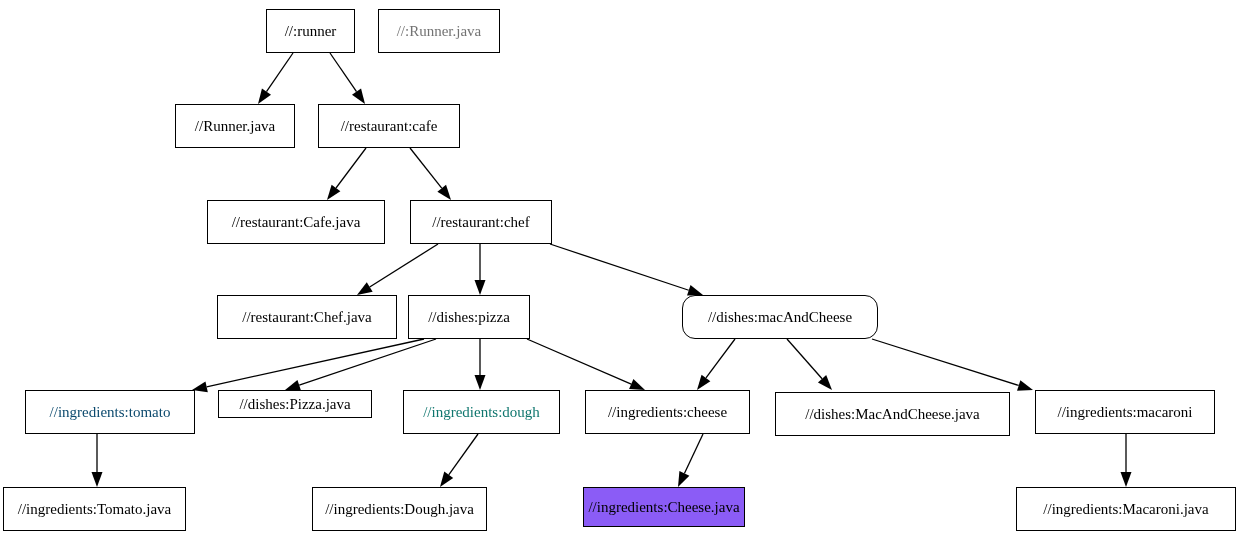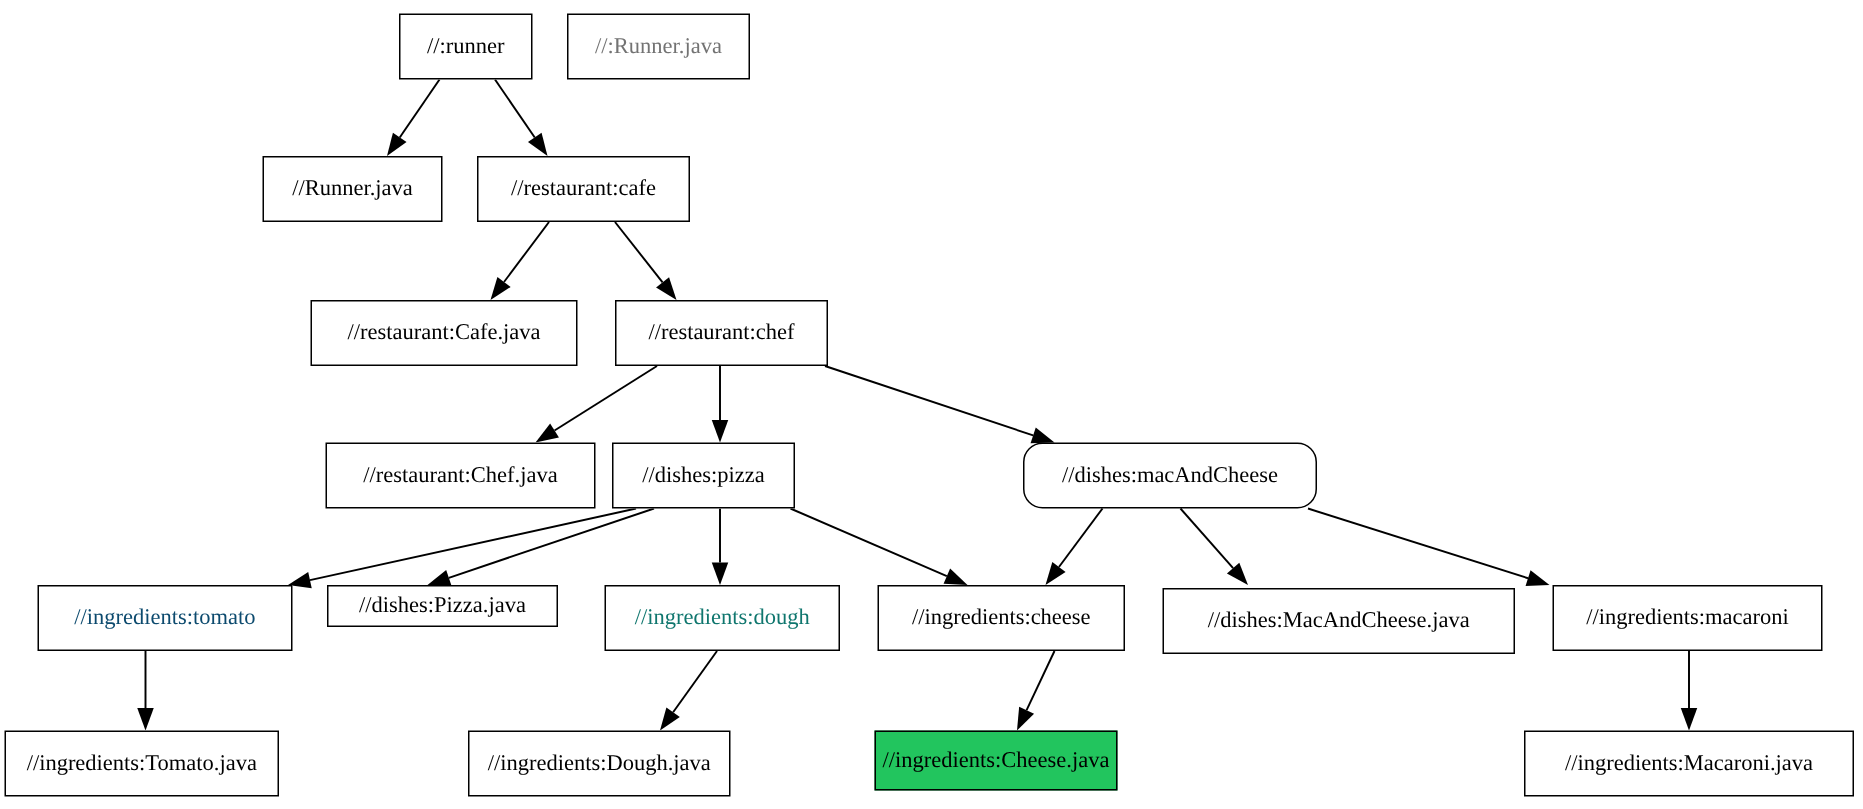--- a/index.html
+++ b/index.html
@@ -153,19 +153,19 @@
     </div>
     <div class="node" style="left: 1035px; top: 390px; width: 180px; height: 44px; border-color: rgb(0, 0, 0); background: rgb(255, 255, 255); color: rgb(0, 0, 0);">
       <span>//ingredients:macaroni</span>
     </div>
     <div class="node" style="left: 3px; top: 487px; width: 183px; height: 44px; border-color: rgb(0, 0, 0); background: rgb(255, 255, 255); color: rgb(0, 0, 0);">
       <span>//ingredients:Tomato.java</span>
     </div>
     <div class="node" style="left: 312px; top: 487px; width: 175px; height: 44px; border-color: rgb(0, 0, 0); background: rgb(255, 255, 255); color: rgb(0, 0, 0);">
       <span>//ingredients:Dough.java</span>
     </div>
-    <div class="node" style="left: 583px; top: 487px; width: 162px; height: 40px; border-color: rgb(0, 0, 0); background: #22c55e; color: rgb(0, 0, 0); align-items: center;">
+    <div class="node" style="left: 583px; top: 487px; width: 162px; height: 40px; border-color: rgb(0, 0, 0); background: #8b5cf6; color: rgb(0, 0, 0); align-items: center;">
       <span>//ingredients:Cheese.java</span>
     </div>
     <div class="node" style="left: 1016px; top: 487px; width: 220px; height: 44px; border-color: rgb(0, 0, 0); background: rgb(255, 255, 255); color: rgb(0, 0, 0);">
       <span>//ingredients:Macaroni.java</span>
     </div>
   </div>
 
 </body></html>

